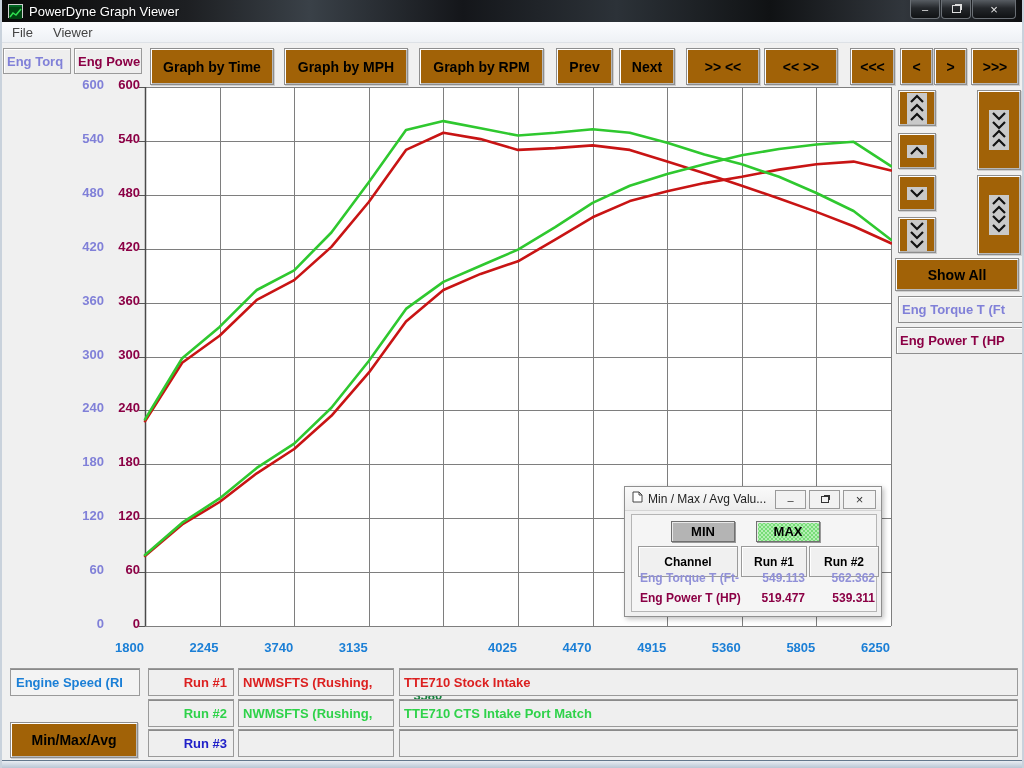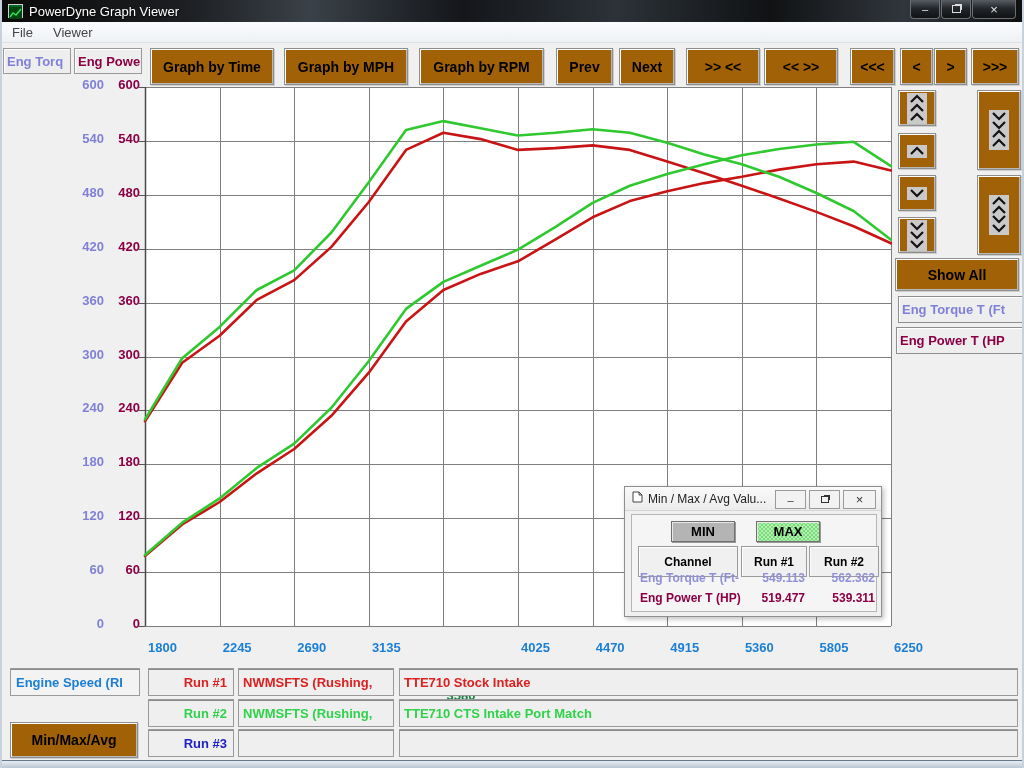--- a/index.html
+++ b/index.html
@@ -33,21 +33,21 @@
     font-weight:bold;font-size:14px;color:#000;display:flex;align-items:center;justify-content:center;
     font-family:"Liberation Sans",sans-serif;white-space:nowrap;}
   .field{position:absolute;background:#efefef;border:1px solid #9a9a9a;
     box-shadow:inset 0 1px 0 #8a8a8a;font-weight:bold;font-size:13px;
     display:flex;align-items:center;overflow:hidden;white-space:nowrap;}
   .tab{position:absolute;background:#eee;border:1px solid #9a9a9a;
     box-shadow:inset 1px 1px 0 #fff;font-weight:bold;font-size:13px;
     display:flex;align-items:center;padding-left:3px;overflow:hidden;white-space:nowrap;}
   
   .ytick{position:absolute;width:50px;text-align:right;font-weight:bold;font-size:13px;height:16px;line-height:16px;}
-  .xtick{position:absolute;width:62px;text-align:right;font-weight:bold;font-size:13px;}
+  .xtick{position:absolute;width:62px;text-align:left;font-weight:bold;font-size:13px;}
   
   .mmwin{position:absolute;left:622px;top:486px;width:258px;height:131px;
     background:#f0f0f0;border:1px solid #8f8f8f;box-shadow:2px 2px 5px rgba(0,0,0,.25);}
   .mm-title{position:absolute;left:0;top:0;width:100%;height:24px;background:linear-gradient(#fafafa,#ececec);
     border-bottom:1px solid #d5d5d5;font-size:12px;color:#222;display:flex;align-items:center;}
   .mm-ctl{position:absolute;top:3px;width:31px;height:19px;background:#f2f2f2;border:1px solid #9a9a9a;
     display:flex;align-items:center;justify-content:center;font-size:11px;color:#333;}
   .mm-panel{position:absolute;left:6px;top:27px;width:246px;height:98px;background:#f5f5f5;border:1px solid #b5b5b5;}
   .mm-btn{position:absolute;height:21px;border:1px solid #707070;font-weight:bold;font-size:13px;
     display:flex;align-items:center;justify-content:center;box-shadow:inset 1px 1px 0 #e8e8e8, 1px 1px 0 #999;}
@@ -172,21 +172,21 @@
       <line x1="6.5" y1="0" x2="6.5" y2="539" stroke="#4a4a4a" stroke-width="1.5"></line>
       <polyline points="6.0,468.9 43.2,437.5 80.6,415.0 117.8,386.3 155.2,362.0 192.4,328.8 229.8,285.7 267.0,234.5 304.4,203.0 341.6,186.9 379.0,174.3 416.2,152.7 453.6,130.3 490.8,114.1 528.2,104.2 565.4,96.1 602.8,89.8 640.0,82.6 677.4,77.3 714.6,74.6 752.0,83.5" fill="none" stroke="#c81414" stroke-width="2.6" stroke-linejoin="round" stroke-linecap="round"></polyline>
       <polyline points="6.0,334.2 43.2,275.8 80.6,248.8 117.8,212.9 155.2,193.1 192.4,159.9 229.8,115.0 267.0,62.9 304.4,45.8 341.6,52.1 379.0,62.9 416.2,61.1 453.6,58.4 490.8,62.9 528.2,74.6 565.4,86.2 602.8,98.8 640.0,111.4 677.4,124.9 714.6,139.2 752.0,156.3" fill="none" stroke="#c81414" stroke-width="2.6" stroke-linejoin="round" stroke-linecap="round"></polyline>
       <polyline points="6.0,468.0 43.2,435.7 80.6,411.4 117.8,380.9 155.2,356.6 192.4,320.7 229.8,274.0 267.0,221.9 304.4,194.9 341.6,178.8 379.0,162.6 416.2,140.1 453.6,115.9 490.8,98.8 528.2,87.1 565.4,77.3 602.8,68.3 640.0,62.0 677.4,57.5 714.6,54.8 752.0,79.1" fill="none" stroke="#2fc82f" stroke-width="2.6" stroke-linejoin="round" stroke-linecap="round"></polyline>
       <polyline points="6.0,332.4 43.2,271.3 80.6,239.9 117.8,203.0 155.2,183.3 192.4,145.5 229.8,95.2 267.0,43.1 304.4,34.1 341.6,41.3 379.0,48.5 416.2,45.8 453.6,42.2 490.8,45.8 528.2,55.7 565.4,67.4 602.8,77.3 640.0,89.8 677.4,106.0 714.6,124.0 752.0,152.7" fill="none" stroke="#2fc82f" stroke-width="2.6" stroke-linejoin="round" stroke-linecap="round"></polyline>
     </svg>
 
   <div id="xaxis">
       <div class="xtick" style="left: 113px; top: 640px; color: rgb(27, 127, 214);">1800</div>
       <div class="xtick" style="left: 187.6px; top: 640px; color: rgb(27, 127, 214);">2245</div>
-      <div class="xtick" style="left: 262.2px; top: 640px; color: rgb(27, 127, 214);">2690</div>
+      <div class="xtick" style="left: 262.2px; top: 640px; color: rgb(27, 127, 214);">3740</div>
       <div class="xtick" style="left: 336.8px; top: 640px; color: rgb(27, 127, 214);">3135</div>
       <div class="xtick" style="left: 411.4px; top: 652px; color: #15803d; margin-top: 36px;">3580</div>
       <div class="xtick" style="left: 486px; top: 640px; color: rgb(27, 127, 214);">4025</div>
       <div class="xtick" style="left: 560.6px; top: 640px; color: rgb(27, 127, 214);">4470</div>
       <div class="xtick" style="left: 635.2px; top: 640px; color: rgb(27, 127, 214);">4915</div>
       <div class="xtick" style="left: 709.8px; top: 640px; color: rgb(27, 127, 214);">5360</div>
       <div class="xtick" style="left: 784.4px; top: 640px; color: rgb(27, 127, 214);">5805</div>
       <div class="xtick" style="left: 859px; top: 640px; color: rgb(27, 127, 214);">6250</div>
     </div>
 

